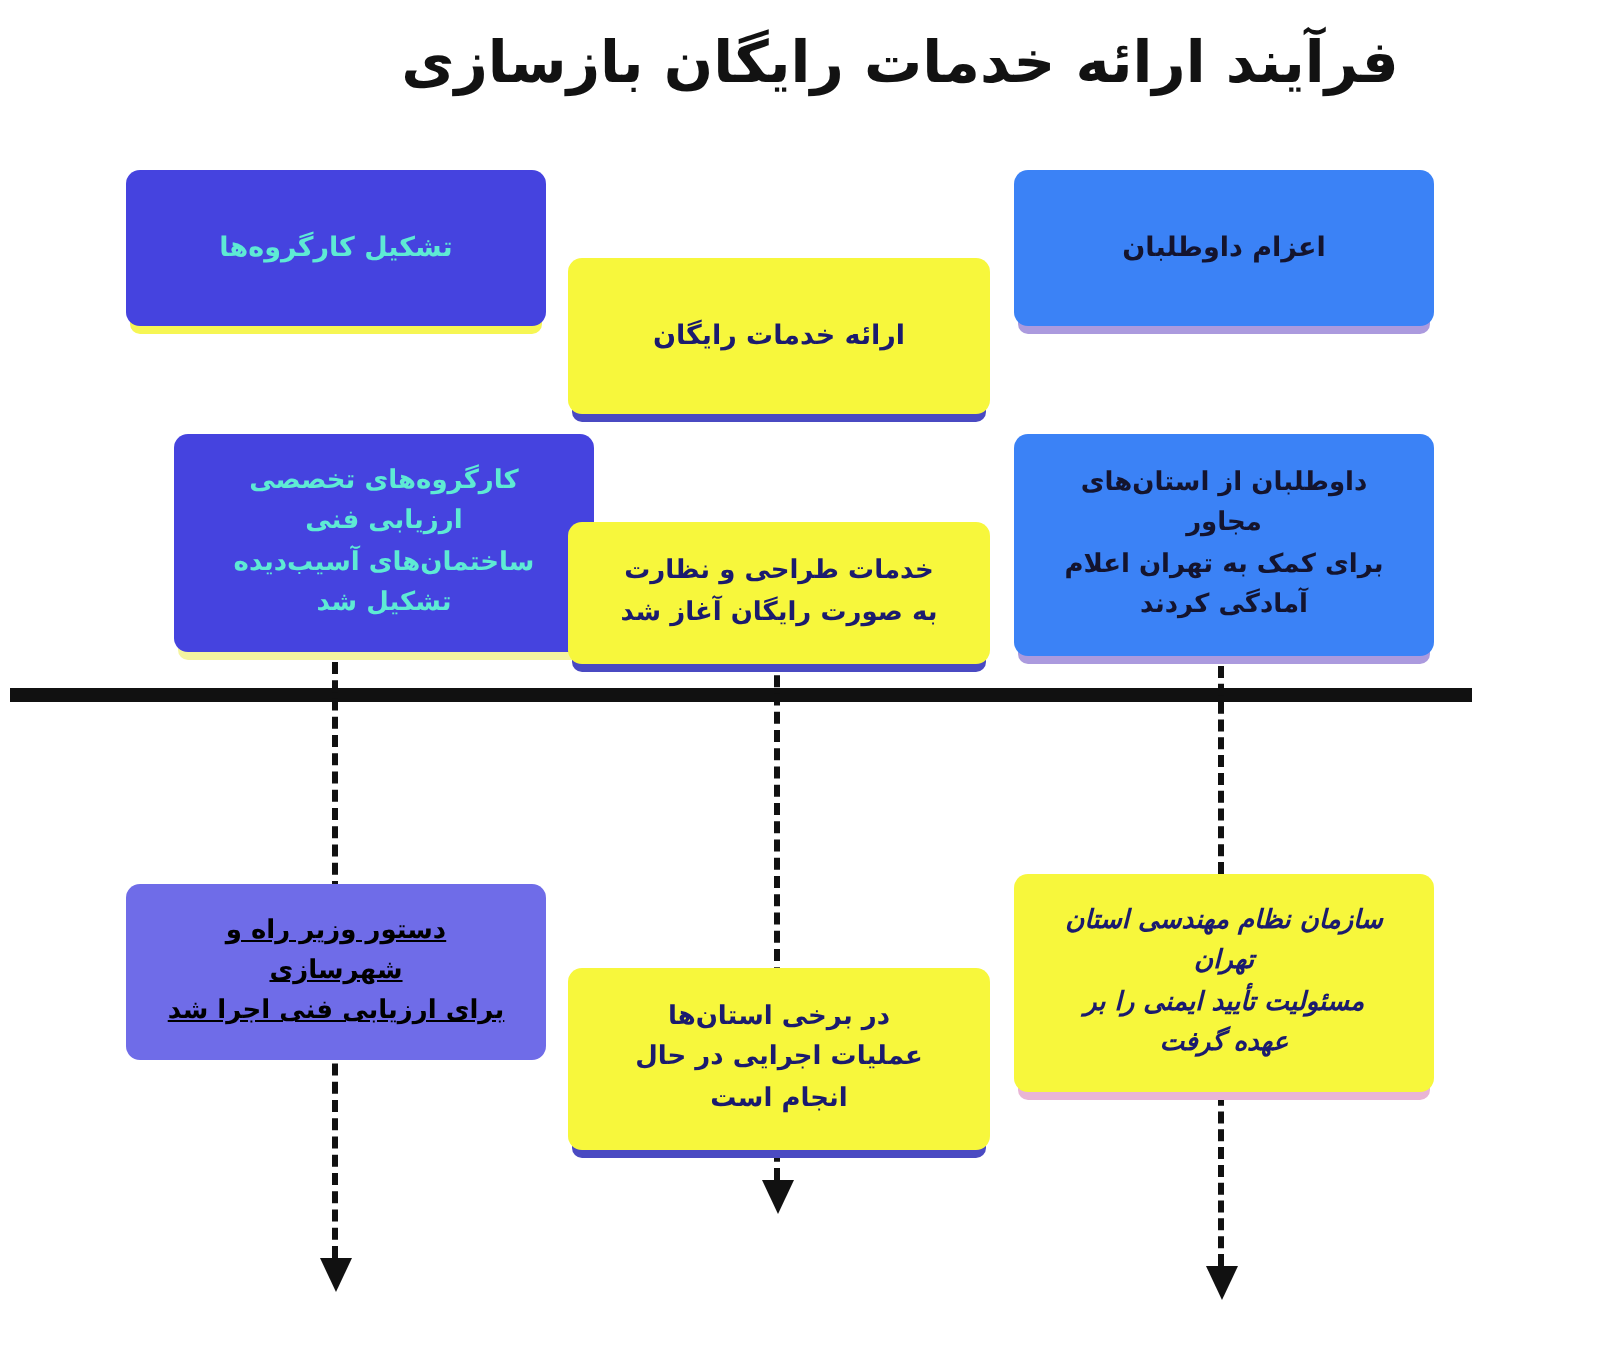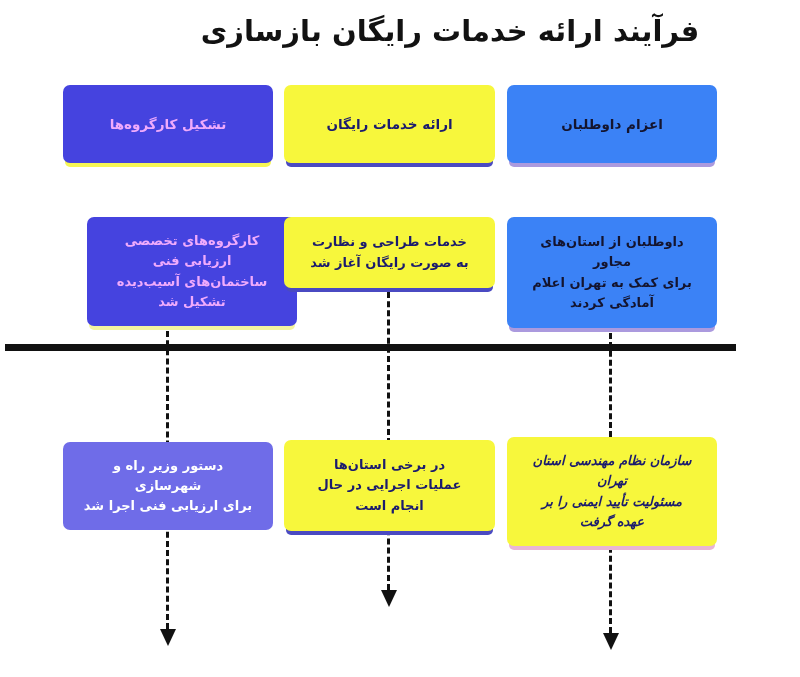--- a/index.html
+++ b/index.html
@@ -11,43 +11,43 @@
     text-align:center;font-size:29px;font-weight:bold;color:#121212;
     line-height:1.35;
   }
 
   .box{
     position:absolute;box-sizing:border-box;z-index:2;
     display:flex;align-items:center;justify-content:center;
     text-align:center;font-weight:bold;font-size:13px;line-height:1.55;
     border-radius:7px;padding:4px 8px;white-space:pre-line;
   }
-  .blue{background:#4543df;color:#f0abfc;}
-  .periwinkle{background:#6f6ce8;color:#ffffff;}
+  .blue{background:#4543df;color:#5eead4;}
+  .periwinkle{background:#6f6ce8;color:#000000;text-decoration:underline;}
   .yellow{background:#f7f73c;color:#1b1b6e;}
   .green{background:#3b82f6;color:#14142e;}
 
   
   .c1{left:63px;width:210px;}
   .c2{left:284px;width:211px;}
   .c3{left:507px;width:210px;}
 
   
   .hdr{top:85px;height:78px;font-size:13.5px;}
   .m1{top:217px;height:109px;margin-left:24px;}
   .m2{top:217px;height:71px;}
   .m3{top:217px;height:111px;}
   .b1{top:442px;height:88px;}
   .b2{top:440px;height:91px;}
   .b3{top:437px;height:109px;}
 
   
   .sh-yellow{box-shadow:0 6px 0 -2px #f6f654;}
   .sh-paleyellow{box-shadow:0 6px 0 -2px #f4f4a0;}
-  .sh-blue{box-shadow:0 6px 0 -2px #4a4ac2;}
+  .sh-blue{box-shadow:0 6px 0 -2px #4a4ac2;margin-top:44px;}
   .sh-purple{box-shadow:0 6px 0 -2px #ab9ade;}
   .sh-pink{box-shadow:0 6px 0 -2px #e9b5d5;font-style:italic;}
 
   
   .timeline{position:absolute;left:5px;top:344px;width:742px;height:7px;background:#111;z-index:1;}
   .timeline-head{
     position:absolute;left:745px;top:333px;width:0;height:0;z-index:1;
     border-top:14px solid transparent;border-bottom:14px solid transparent;
     border-left:32px solid #111;
   }

